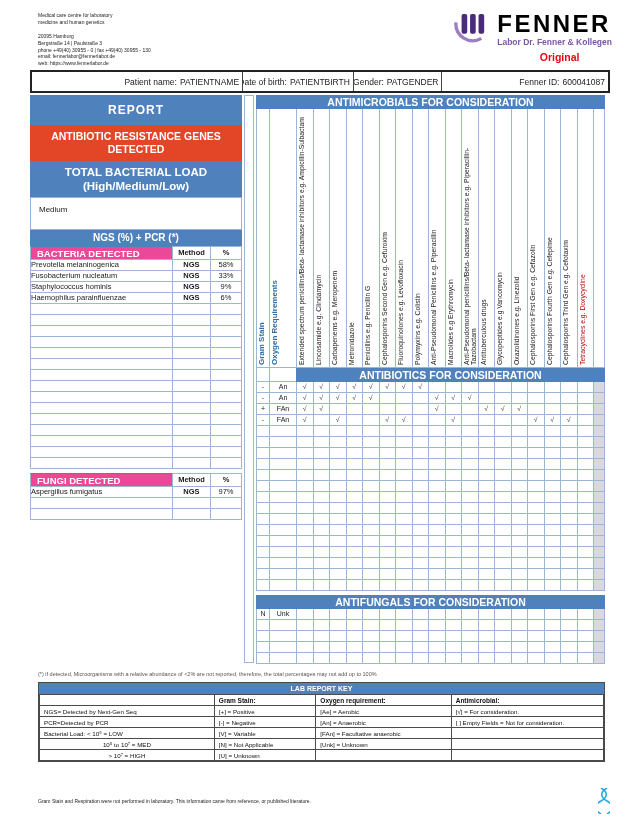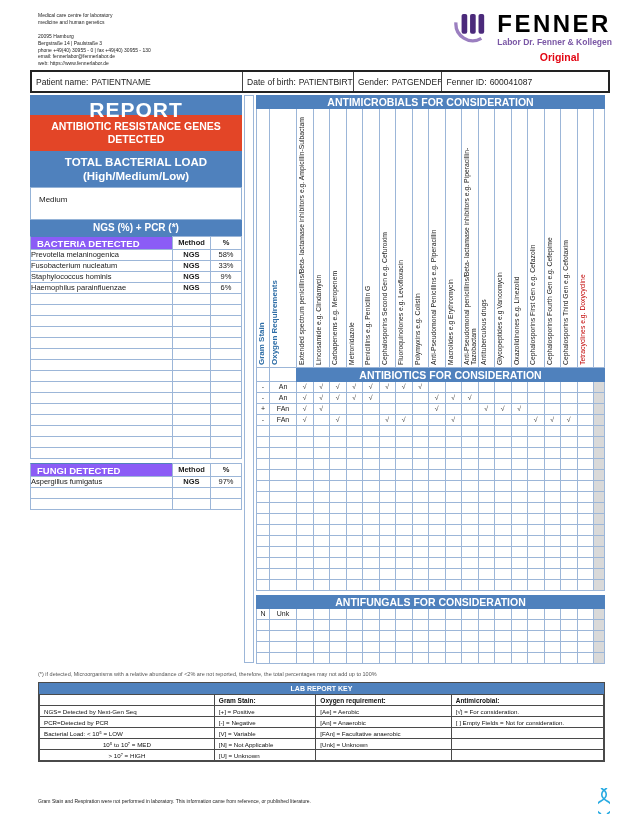--- a/index.html
+++ b/index.html
@@ -11,47 +11,47 @@
   .addr{font-size:5px;line-height:6.9px;color:#222;}
   .brand{text-align:right;padding-right:2px;}
   .brandrow{display:flex;align-items:flex-start;gap:7px;}
   .brandtxt{text-align:left;}
   .brandname{font-size:24px;font-weight:bold;color:#000000;letter-spacing:2.5px;line-height:24px;}
   .brandsub{font-size:8.5px;font-weight:bold;color:#7a57a5;margin-top:1px;}
   .original{color:#e30613;font-weight:bold;font-size:10.5px;margin-top:4px;text-align:center;padding-left:55px;}
 
   
   .pbar{margin:2px 30px 0 30px;height:19px;border:2px solid #222;display:flex;font-size:8.5px;}
-  .pcell{display:flex;align-items:center;padding-left:4px;border-left:1px solid #444;white-space:nowrap;overflow:hidden;}
+  .pcell{display:flex;align-items:center;padding-left:4px;border-left:1px solid #444;white-space:nowrap;overflow:hidden;justify-content:flex-end;}
   .pcell:first-child{border-left:none;}
   .pc1{width:37%;}.pc2{width:19%;}.pc3{width:15%;}.pc4{width:29%;}
   .pcell span{margin-right:3px;}
 
   
   .main{display:flex;margin:2px 28px 0 30px;align-items:flex-start;}
   .leftcol{width:212px;flex:none;}
   .strip{width:10px;height:568px;border:1px solid #9CB6D8;margin:0 2px;flex:none;box-sizing:border-box;}
   .grid{width:349px;flex:none;}
 
   .banner{background:#4F81BD;color:#fff;font-weight:bold;text-align:center;}
-  .report-banner{height:20px;line-height:30px;font-size:21px;letter-spacing:1px;}
+  .report-banner{height:30px;line-height:30px;font-size:12px;letter-spacing:1px;}
   .red-banner{background:#E34527;height:36px;font-size:10.5px;line-height:13px;padding-top:5px;box-sizing:border-box;}
   .whitebox{height:121px;border:1px solid #95B3D7;border-top:none;box-sizing:border-box;padding:13px 8px 0 12px;}
   .res-count{font-size:8.5px;font-weight:bold;}
   .res-gene{margin:11px 0 0 12px;font-size:7.5px;font-style:italic;}
   .res-gene b{font-style:italic;}
   .load-banner{height:36px;font-size:11.5px;line-height:14px;padding-top:4px;box-sizing:border-box;}
   .load-value{height:33px;border:1px solid #95B3D7;box-sizing:border-box;font-size:8px;padding:7px 0 0 8px;}
   .ngs-banner{height:16px;line-height:16px;font-size:10px;}
 
   
   .lhead{display:flex;height:14px;}
   .lhead>div{box-sizing:border-box;border:1px solid #9CB6D8;border-right:none;flex:none;}
   .lhead>div:last-child{border-right:1px solid #9CB6D8;}
-  .hname{flex:1 1 auto !important;background:#8b5cf6;border-color:#4F81BD #9CB6D8 #9CB6D8 #9CB6D8 !important;color:#fff;font-weight:bold;font-size:9.5px;line-height:13px;padding-left:6px;}
+  .hname{flex:1 1 auto !important;background:#ec4899;border-color:#4F81BD #9CB6D8 #9CB6D8 #9CB6D8 !important;color:#fff;font-weight:bold;font-size:9.5px;line-height:13px;padding-left:6px;}
   .hm{width:38px;font-size:7.5px;font-weight:bold;text-align:center;line-height:12px;}
   .hp{width:32px;font-size:7.5px;font-weight:bold;text-align:center;line-height:12px;}
   .lrow{display:flex;height:11px;}
   .lrow>div{box-sizing:border-box;border-left:1px solid #9CB6D8;border-bottom:1px solid #9CB6D8;flex:none;line-height:10px;}
   .lrow>div:last-child{border-right:1px solid #9CB6D8;}
   .cname{flex:1 1 auto !important;font-size:7.5px;white-space:nowrap;overflow:hidden;}
   .cm{width:38px;text-align:center;font-size:7.5px;font-weight:bold;}
   .cp{width:32px;text-align:center;font-size:7.5px;}
   .gap4{height:4px;}
 

